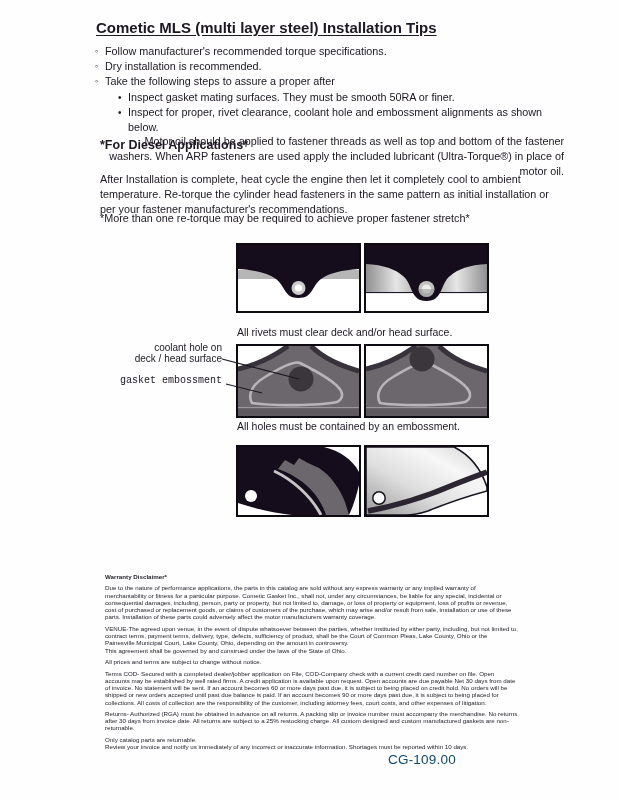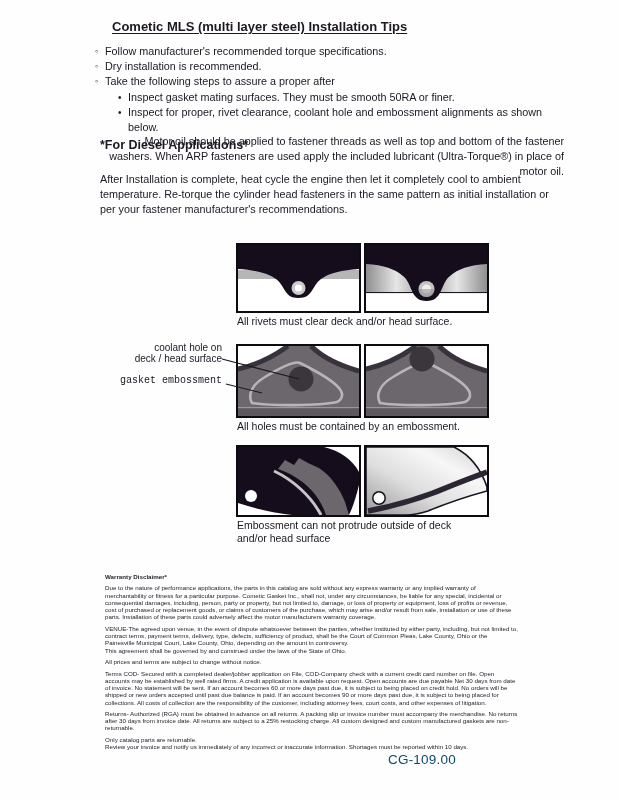--- a/index.html
+++ b/index.html
@@ -1,21 +1,21 @@
 <!DOCTYPE html>
 <html><head>
 <meta charset="utf-8">
 <style>
   * { margin:0; padding:0; box-sizing:border-box; }
   html,body { background:#ffffff; }
   body { font-family:"Liberation Sans", sans-serif; }
   .page { position:relative; width:618px; height:800px; background:#fefefe; color:#1c1723; overflow:hidden; }
   .abs { position:absolute; }
 
-  .title { left:112px; top:19px; font-size:13px; font-weight:bold; text-decoration:underline; text-underline-offset:2px; }
+  .title { left:96px; top:19px; font-size:15px; font-weight:bold; text-decoration:underline; text-underline-offset:2px; }
 
   .tips { left:95px; top:44px; width:475px; font-size:10.8px; line-height:15.2px; }
   .tip { display:flex; }
   .tip .m { width:10px; flex:0 0 10px; text-align:left; }
   .tip.l1 .m { font-size:9px; }
   .tip.l2 { margin-left:23px; }
   .tip.l2 .m { font-size:10px; }
 
   .h2 { left:100px; top:118px; font-size:12.5px; font-weight:bold;margin-top:20px; }
   .bp { left:100px; width:464px; font-size:10.8px; line-height:14.9px; }
@@ -62,20 +62,21 @@
       </div>
     <div class="tip l2">
         <span class="m">•</span>
         <span>Inspect for proper, rivet clearance, coolant hole and embossment alignments as shown below.</span>
       </div>
   </div>
 
   <div class="abs h2">*For Diesel Applications*</div>
   <div class="abs bp p1">Motor oil should be applied to fastener threads as well as top and bottom of the fastener washers. When ARP fasteners are used apply the included lubricant (Ultra-Torque®) in place of motor oil.</div>
   <div class="abs bp p2">After Installation is complete, heat cycle the engine then let it completely cool to ambient temperature. Re-torque the cylinder head fasteners in the same pattern as initial installation or per your fastener manufacturer's recommendations.</div>
+  <div class="abs bp note">*More than one re-torque may be required to achieve proper fastener stretch*</div>
 
   <div class="abs dg-label" style="left:236px; top:229px;">RIGHT</div>
   <div class="abs dg-label" style="left:364px; top:229px;">WRONG</div>
 
   <div class="abs dbox" style="left:236px; top:243px; height:70px;">
     <svg viewBox="0 0 121 66" width="121" height="66">
       <rect width="121" height="66" fill="#ffffff"></rect>
       <rect x="0" y="25" width="121" height="9" fill="#b6b6b6"></rect>
       <rect x="0" y="34" width="121" height="32" fill="#ffffff"></rect>
       <path d="M0,0 H121 V24 C104,25 91,28 83,34 C73,42 75,53 60.5,53 C46,53 48,42 38,34 C30,28 17,25 0,24 Z" fill="#150d1b"></path>
@@ -99,21 +100,21 @@
       <rect x="0" y="19" width="121" height="29" fill="url(#g1w)"></rect>
       <rect x="0" y="47" width="121" height="1.3" fill="#1c1723"></rect>
       <rect x="0" y="48.3" width="121" height="17.7" fill="#ffffff"></rect>
       <path d="M0,0 H121 V19 C103,20 92,24 84,31 C74,39 77,56 60.5,56 C44,56 47,39 37,31 C29,24 18,20 0,19 Z" fill="#150d1b"></path>
       <circle cx="60.5" cy="44" r="8" fill="#c2c2c2"></circle>
       <circle cx="60.5" cy="44" r="4.6" fill="#eeeeee"></circle>
       <path d="M52.5,44 a8,8 0 0 0 16,0 z" fill="#8a8a8a" opacity="0.5"></path>
     </svg>
   </div>
 
-  <div class="abs caption" style="top:315px;text-align:center;">All rivets must clear deck and/or head surface.</div>
+  <div class="abs caption" style="top:326px;text-align:center;">All rivets must clear deck and/or head surface.</div>
 
   <div class="abs dg-label" style="left:236px; top:331px;">RIGHT</div>
   <div class="abs dg-label" style="left:364px; top:331px;">WRONG</div>
 
   <div class="abs call-label" style="top:342px;">
     <div>coolant hole on</div>
     <div>deck / head surface</div>
   </div>
   <div class="abs call-label" style="top:375px;font-family:Liberation Mono, monospace;">gasket embossment</div>
 
@@ -177,22 +178,20 @@
             <stop offset="1" stop-color="#cfcfcf"></stop>
         </linearGradient>
       </defs>
       <rect width="121" height="68" fill="#ffffff"></rect>
       <path d="M0,0 H88 C104,8 115,22 121,40 L121,44 C99,50 79,57 62,64 C54,66.5 46,68 40,68 L0,68 Z" fill="url(#g3w)" stroke="#17121d" stroke-width="1.6"></path>
       <path d="M2,64 C34,58 64,48 87,38 C99,33 110,29 121,25" fill="none" stroke="#2b2631" stroke-width="5.5"></path>
       <circle cx="13" cy="51" r="6.2" fill="#ffffff" stroke="#17121d" stroke-width="1.5"></circle>
     </svg>
   </div>
 
-  <div class="abs caption" style="top:519px;">Embossment can not protrude outside of deck
-and/or head surface</div>
 
   <div class="abs legal">
     <p class="lh">Warranty Disclaimer*</p>
     <p>Due to the nature of performance applications, the parts in this catalog are sold without any express warranty or any implied warranty of merchantability or fitness for a particular purpose.  Cometic Gasket Inc., shall not, under any circumstances, be liable for any special, incidental or consequential damages, including, person, party or property, but not limited to, damage, or loss of property or equipment, loss of profits or revenue, cost of purchased or replacement goods, or claims of customers of the purchase, which may arise and/or result from sale, installation or use of these parts.  Installation of these parts could adversely affect the motor manufacturers warranty coverage.</p>
     <p>VENUE-The agreed upon venue, in the event of dispute whatsoever between the parties, whether instituted by either party, including, but not limited to, contract terms, payment terms, delivery, type, defects, sufficiency of product, shall be the Court of Common Pleas, Lake County, Ohio or the Painesville Municipal Court, Lake County, Ohio, depending on the amount in controversy.
 This agreement shall be governed by and construed under the laws of the State of Ohio.</p>
     <p>All prices and terms are subject to change without notice.</p>
     <p>Terms COD- Secured with a completed dealer/jobber application on File, COD-Company check with a current credit card number on file.  Open accounts may be established by well rated firms.  A credit application is available upon request.  Open accounts are due payable Net 30 days from date of invoice.  No statement will be sent.  If an account becomes 60 or more days past due, it is subject to being placed on credit hold.  No orders will be shipped or new orders accepted until past due balance is paid.  If an account becomes 90 or more days past due, it is subject to being placed for collections.  All costs of collection are the responsibility of the customer, including attorney fees, court costs, and other expenses of litigation.</p>
     <p>Returns- Authorized (RGA) must be obtained in advance on all returns.  A packing slip or invoice number must accompany the merchandise.  No returns after 30 days from invoice date.  All returns are subject to a 25% restocking charge.  All custom designed and custom manufactured gaskets are non-returnable.</p>
     <p>Only catalog parts are returnable.

